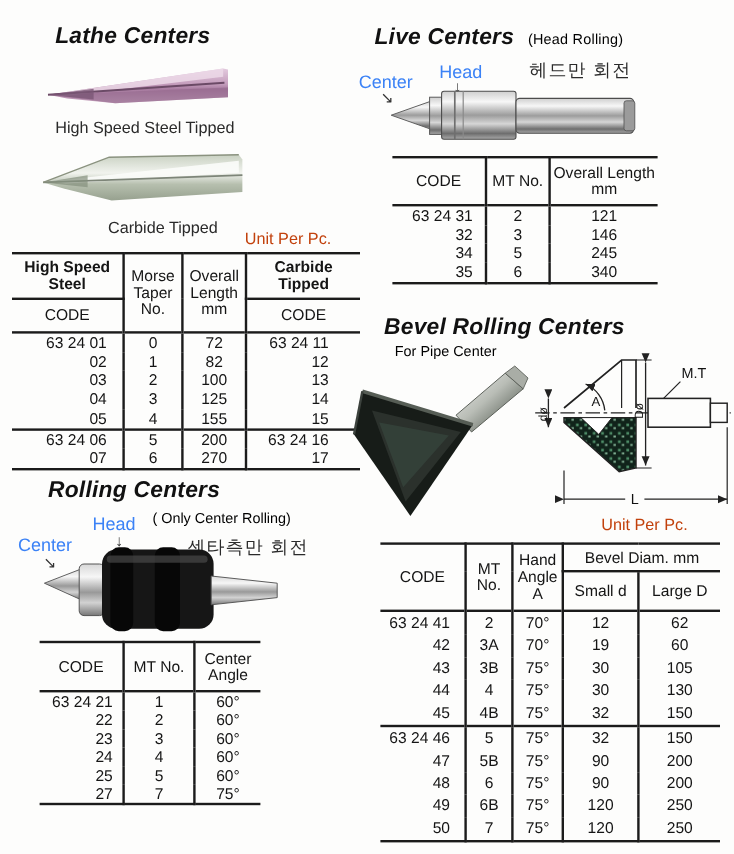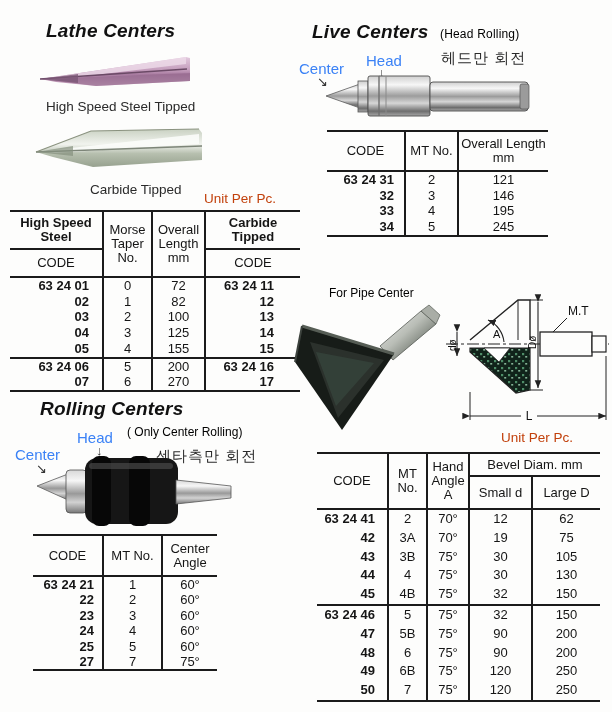--- a/index.html
+++ b/index.html
@@ -24,21 +24,21 @@
     padding:0;line-height:14px;font-size:13px;}
   table.cat th.bold{font-weight:700;}
   table.cat td{padding:0;vertical-align:middle;}
   table.cat thead tr:first-child th{border-top:2px solid #1b1b1b;}
   table.cat tbody tr:first-child td{border-top:2px solid #1b1b1b;}
   table.cat tbody tr:last-child td{border-bottom:2px solid #1b1b1b;}
   table.cat tbody tr.gsep td{border-top:2px solid #1b1b1b;}
   table.cat .br{border-right:2px solid #1b1b1b;}
   table.cat .subline{border-bottom:2px solid #1b1b1b;}
   table.cat td.num{text-align:center;}
-  table.cat td.code,table.cat td.code2{font-weight:700;text-align:right;}
+  table.cat td.code,table.cat td.code2{font-weight:400;text-align:right;}
 
   .t-lathe{left:10px;top:210px;}
   .t-lathe thead tr:nth-child(1) th{height:36px;}
   .t-lathe thead tr:nth-child(2) th{height:26px;}
   .t-lathe tbody td{line-height:15.7px;}
   .t-lathe td.code{padding-right:13px;}
   .t-lathe td.code2{padding-right:26px;margin-top:36px;}
 
   .t-live{left:327px;top:130px;}
   .t-live thead th{height:38px;}
@@ -218,32 +218,33 @@
           <td class="code br">63 24 31</td>
           <td class="num br">2</td>
           <td class="num">121</td>
         </tr>
         <tr>
           <td class="code br">32</td>
           <td class="num br">3</td>
           <td class="num">146</td>
         </tr>
         <tr>
-          <td class="code br">33</td>
-          <td class="num br">4</td>
-          <td class="num">195</td>
-        </tr>
-        <tr>
           <td class="code br">34</td>
           <td class="num br">5</td>
           <td class="num">245</td>
         </tr>
+        <tr>
+          <td class="code br">35</td>
+          <td class="num br">6</td>
+          <td class="num">340</td>
+        </tr>
       </tbody>
   </table>
 
+  <div class="abs sec-title" style="left:320px;top:262px;">Bevel Rolling Centers</div>
   <div class="abs sub15" style="left:329px;top:286px;">For Pipe Center</div>
 
   <svg class="abs" style="left:294px;top:300px;" width="152" height="136" viewBox="0 0 152 136">
     <defs>
       <linearGradient id="chr2" x1="0" y1="0" x2="1" y2="1">
         <stop offset="0" stop-color="#efefef"></stop>
           <stop offset=".45" stop-color="#b9bdb6"></stop>
         <stop offset=".7" stop-color="#7e847c"></stop>
           <stop offset="1" stop-color="#c7cbc4"></stop>
       </linearGradient>
@@ -329,21 +330,21 @@
           <td class="num br">2</td>
           <td class="num br">70°</td>
           <td class="num br">12</td>
           <td class="num">62</td>
         </tr>
         <tr>
           <td class="code br">42</td>
           <td class="num br">3A</td>
           <td class="num br">70°</td>
           <td class="num br">19</td>
-          <td class="num">75</td>
+          <td class="num">60</td>
         </tr>
         <tr>
           <td class="code br">43</td>
           <td class="num br">3B</td>
           <td class="num br">75°</td>
           <td class="num br">30</td>
           <td class="num">105</td>
         </tr>
         <tr>
           <td class="code br">44</td>

